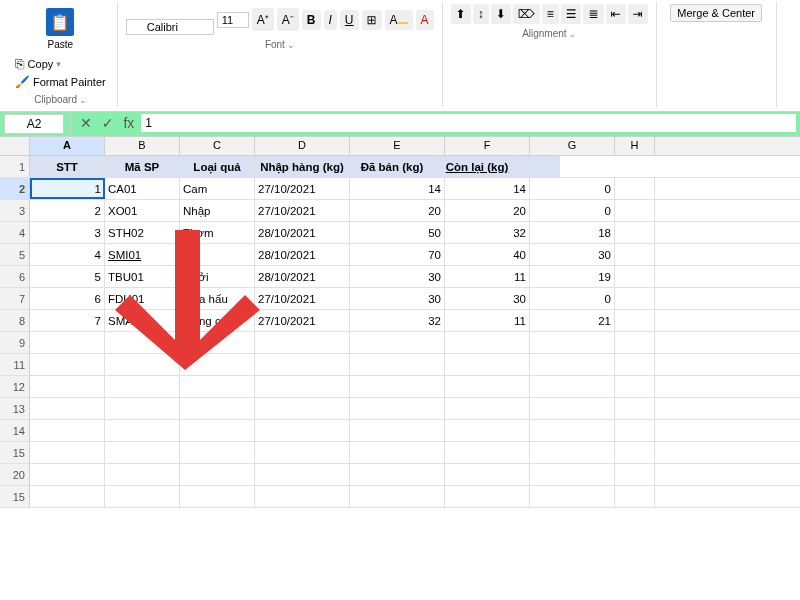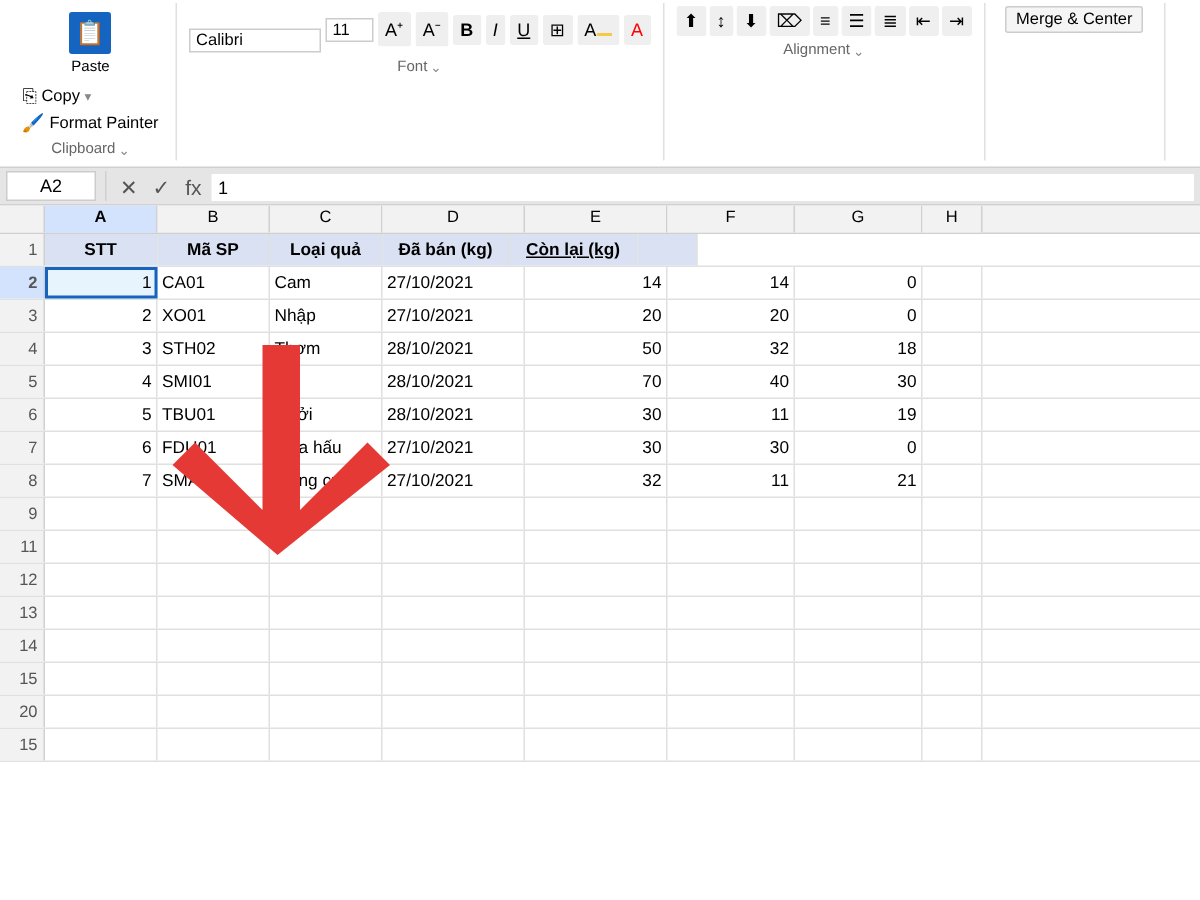--- a/index.html
+++ b/index.html
@@ -7,33 +7,33 @@
 
     
     .ribbon { background: #fff; border-bottom: 1px solid #d0d0d0; padding: 2px 4px 4px 4px; display: flex; align-items: stretch; gap: 0; }
     .ribbon-group { display: flex; flex-direction: column; align-items: center; padding: 2px 8px; border-right: 1px solid #e0e0e0; min-width: 80px; }
     .ribbon-group-label { font-size: 10px; color: #666; margin-top: 2px; }
     .ribbon-btn { display: flex; align-items: center; gap: 3px; padding: 1px 3px; cursor: pointer; border-radius: 2px; white-space: nowrap; font-size: 11px; }
     .paste-btn { flex-direction: column; align-items: center; font-size: 10px; padding: 4px 6px; }
     .paste-icon { width: 28px; height: 28px; background: #1565c0; display: flex; align-items: center; justify-content: center; color: white; font-size: 16px; border-radius: 2px; }
     .font-group { min-width: 220px; }
     .font-group-content { flex-direction: row; flex-wrap: wrap; align-items: center; gap: 2px; }
-    .font-name-box { border: 1px solid #ccc; padding: 1px 4px; font-size: 11px; width: 88px; margin-top: 15px; }
+    .font-name-box { border: 1px solid #ccc; padding: 1px 20px; font-size: 11px; width: 88px; margin-top: 15px; }
     .font-size-box { border: 1px solid #ccc; padding: 1px 4px; font-size: 11px; width: 32px; }
     .font-btn { padding: 2px 4px; border: 1px solid transparent; cursor: pointer; font-size: 12px; border-radius: 2px; }
     .bold { font-weight: bold; }
     .italic { font-style: italic; }
     .underline { text-decoration: underline; }
     .alignment-group { min-width: 160px; }
     .alignment-group-content { flex-direction: row; gap: 2px; }
     .merge-group { min-width: 120px; }
     .merge-btn { font-size: 11px; border: 1px solid #ccc; padding: 2px 6px; cursor: pointer; border-radius: 2px; background: #f5f5f5; }
 
     
-    .formula-bar { display: flex; align-items: flex-end; border-bottom: 1px solid #d0d0d0; padding: 2px 4px; gap: 4px; background: #e5e5e5; }
+    .formula-bar { display: flex; align-items: flex-start; border-bottom: 1px solid #d0d0d0; padding: 2px 4px; gap: 4px; background: #86efac; }
     .cell-ref-box { border: 1px solid #ccc; padding: 2px 6px; font-size: 12px; width: 60px; text-align: center; }
     .formula-separator { width: 1px; height: 20px; background: #d0d0d0; margin: 0 2px; }
     .formula-icons { display: flex; gap: 4px; align-items: center; color: #555; }
     .formula-icon { cursor: pointer; font-size: 14px; padding: 1px 3px; }
     .formula-input { flex: 1; border: none; outline: none; font-size: 12px; padding: 2px 4px; }
 
     
     .spreadsheet { display: flex; flex-direction: column; flex: 1; overflow: hidden; }
     .col-header-row { display: flex; border-bottom: 1px solid #d0d0d0; background: #f2f2f2; }
     .row-header-cell { width: 30px; min-width: 30px; border-right: 1px solid #d0d0d0; text-align: center; font-size: 11px; background: #f2f2f2; }
@@ -162,20 +162,21 @@
       <div class="col-header-cell" style="width:85px;min-width:85px;">G</div>
       <div class="col-header-cell" style="width:40px;min-width:40px;">H</div>
     </div>
 
     <div id="sheet-body">
         <div class="sheet-row">
           <div class="row-num">1</div>
           <div class="cell header-cell col-a" style="width: 75px; min-width: 75px;">STT</div>
           <div class="cell header-cell col-b" style="width: 75px; min-width: 75px;">Mã SP</div>
           <div class="cell header-cell col-c" style="width: 75px; min-width: 75px;">Loại quả</div>
+          <div class="cell header-cell col-e" style="width: 95px; min-width: 95px;">Nhập hàng (kg)</div>
           <div class="cell header-cell col-f" style="width: 85px; min-width: 85px;">Đã bán (kg)</div>
           <div class="cell header-cell col-g" style="width: 85px; min-width: 85px; text-decoration: underline;">Còn lại (kg)</div>
           <div class="cell header-cell col-h" style="width: 40px; min-width: 40px;"></div>
         </div>
         <div class="sheet-row">
           <div class="row-num active">2</div>
           <div class="cell col-a num selected" style="width: 75px; min-width: 75px;">1</div>
           <div class="cell col-b" style="width: 75px; min-width: 75px;">CA01</div>
           <div class="cell col-c" style="width: 75px; min-width: 75px;">Cam</div>
           <div class="cell col-d" style="width: 95px; min-width: 95px;">27/10/2021</div>
@@ -202,21 +203,21 @@
           <div class="cell col-c" style="width: 75px; min-width: 75px;">Thơm</div>
           <div class="cell col-d" style="width: 95px; min-width: 95px;">28/10/2021</div>
           <div class="cell col-e num" style="width: 95px; min-width: 95px;">50</div>
           <div class="cell col-f num" style="width: 85px; min-width: 85px;">32</div>
           <div class="cell col-g num" style="width: 85px; min-width: 85px;">18</div>
           <div class="cell col-h" style="width: 40px; min-width: 40px;"></div>
         </div>
         <div class="sheet-row">
           <div class="row-num">5</div>
           <div class="cell col-a num" style="width: 75px; min-width: 75px;">4</div>
-          <div class="cell col-b" style="width: 75px; min-width: 75px;">SMI01</div>
+          <div class="cell col-b" style="width: 75px; min-width: 75px; text-decoration: underline;">SMI01</div>
           <div class="cell col-c" style="width: 75px; min-width: 75px;">Mít</div>
           <div class="cell col-d" style="width: 95px; min-width: 95px;">28/10/2021</div>
           <div class="cell col-e num" style="width: 95px; min-width: 95px;">70</div>
           <div class="cell col-f num" style="width: 85px; min-width: 85px;">40</div>
           <div class="cell col-g num" style="width: 85px; min-width: 85px;">30</div>
           <div class="cell col-h" style="width: 40px; min-width: 40px;"></div>
         </div>
         <div class="sheet-row">
           <div class="row-num">6</div>
           <div class="cell col-a num" style="width: 75px; min-width: 75px;">5</div>

